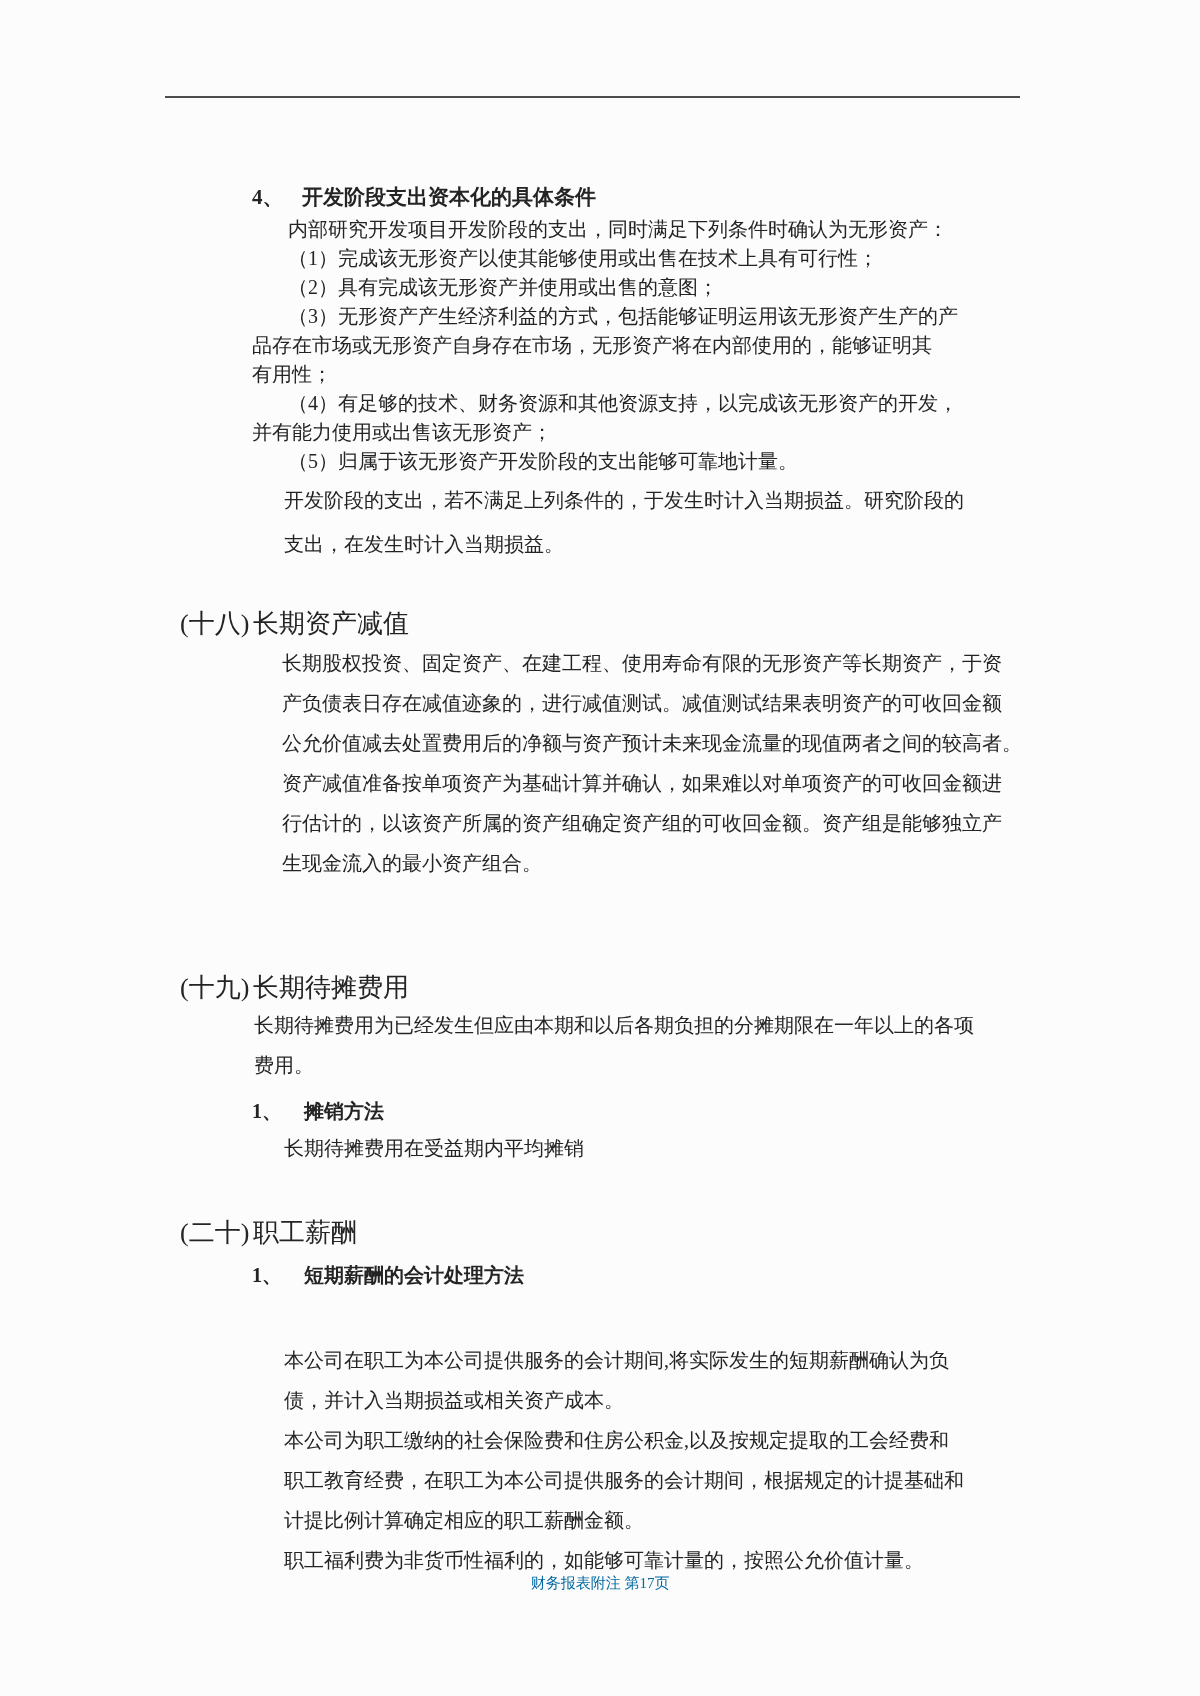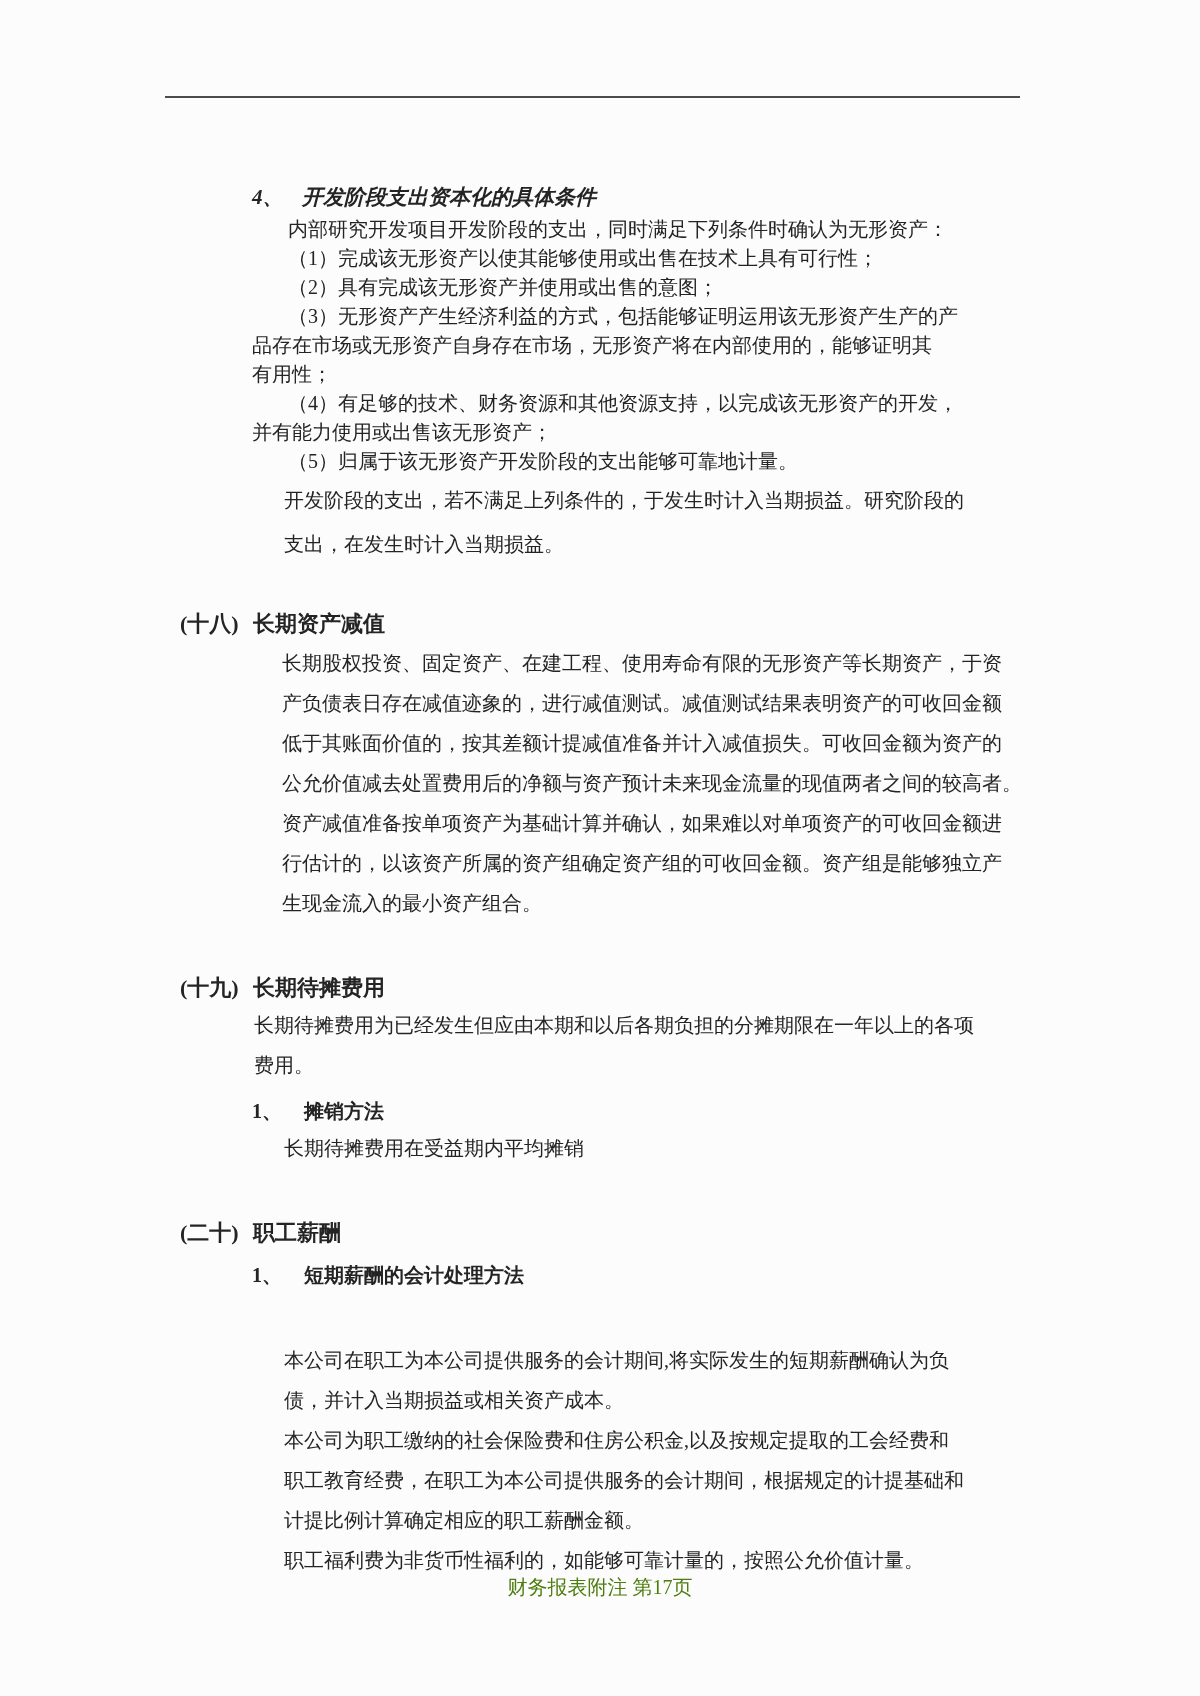--- a/index.html
+++ b/index.html
@@ -9,44 +9,44 @@
     margin:0 auto;
     background:#fcfcfc;
     color:#242424;
     font-family:"Liberation Serif","DejaVu Serif",serif;
     overflow:hidden;
   }
   .rule{position:absolute;left:165px;top:96px;width:855px;height:2px;background:#4c4c4c;}
   .ln{white-space:nowrap;}
 
   
-  .s4-head{position:absolute;left:252px;top:182px;font-size:21px;line-height:30px;font-weight:700;font-style:italic;}
+  .s4-head{position:absolute;left:252px;top:182px;font-size:21px;line-height:30px;font-weight:700;}
   .s4-head .subnum{display:inline-block;width:50px;}
   .s4-body{position:absolute;left:252px;top:215px;font-size:20px;line-height:29px;}
   .s4-body .ind{padding-left:36px;}
   .s4-closing{position:absolute;left:284px;top:478px;font-size:20px;line-height:44px;}
 
   
-  .sec-head{position:absolute;font-size:22px;line-height:30px;font-weight:700;}
+  .sec-head{position:absolute;font-size:26px;line-height:30px;font-weight:400;}
   .sec-head .secnum{display:inline-block;width:73px;}
   .sec18-head{left:180px;top:609px;}
   .sec18-body{position:absolute;left:254px;top:643px;font-size:20px;line-height:40px;margin-left:28px;}
   .sec19-head{left:180px;top:973px;}
   .sec19-body{position:absolute;left:254px;top:1005px;font-size:20px;line-height:40px;}
   .sub-head{position:absolute;font-size:20px;line-height:30px;font-weight:700;}
   .sub-head .subnum{display:inline-block;width:52px;}
   .sub19-head{left:252px;top:1096px;}
   .sub19-body{position:absolute;left:284px;top:1134px;font-size:20px;line-height:29px;}
   .sec20-head{left:180px;top:1218px;}
   .sub20-head{left:252px;top:1260px;}
   .sub20-body{position:absolute;left:284px;top:1340px;font-size:20px;line-height:40px;}
 
   .footer{
     position:absolute;left:0;top:1574px;width:1200px;
-    text-align:center;font-size:20px;color:#4d7c0f;
+    text-align:center;font-size:15px;color:#0369a1;
   }
 </style>
 </head>
 <body>
 
 <div class="page">
 
   <div class="rule"></div>
 
   <div class="s4-head">
@@ -67,21 +67,20 @@
     <div class="ln">开发阶段的支出，若不满足上列条件的，于发生时计入当期损益。研究阶段的</div>
     <div class="ln">支出，在发生时计入当期损益。</div>
   </div>
 
   <div class="sec-head sec18-head">
     <span class="secnum">(十八)</span><span>长期资产减值</span>
   </div>
   <div class="sec18-body">
     <div class="ln">长期股权投资、固定资产、在建工程、使用寿命有限的无形资产等长期资产，于资</div>
     <div class="ln">产负债表日存在减值迹象的，进行减值测试。减值测试结果表明资产的可收回金额</div>
-    <div class="ln">低于其账面价值的，按其差额计提减值准备并计入减值损失。可收回金额为资产的</div>
     <div class="ln">公允价值减去处置费用后的净额与资产预计未来现金流量的现值两者之间的较高者。</div>
     <div class="ln">资产减值准备按单项资产为基础计算并确认，如果难以对单项资产的可收回金额进</div>
     <div class="ln">行估计的，以该资产所属的资产组确定资产组的可收回金额。资产组是能够独立产</div>
     <div class="ln">生现金流入的最小资产组合。</div>
   </div>
 
   <div class="sec-head sec19-head">
     <span class="secnum">(十九)</span><span>长期待摊费用</span>
   </div>
   <div class="sec19-body">

